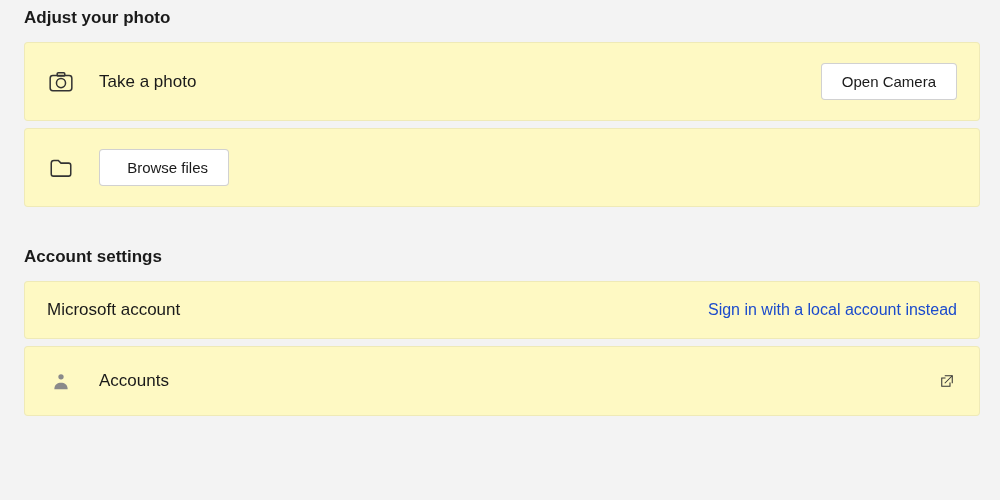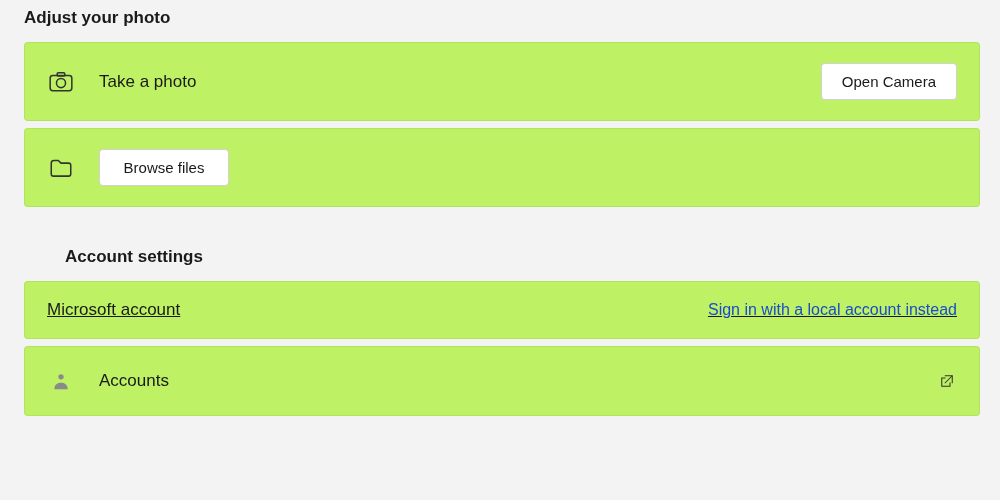--- a/index.html
+++ b/index.html
@@ -21,24 +21,23 @@
     }
     .section-heading {
       font-size: 17px;
       font-weight: 600;
       color: #1a1a1a;
       margin-bottom: 14px;
       margin-top: 0;
     }
     .section-heading.gap-top {
       margin-top: 40px;
-      margin-left: 41px;
     }
     .card {
-      background: #bef264;
+      background: #fef9c3;
       border: 1px solid rgba(0,0,0,0.06);
       border-radius: 4px;
       padding: 20px 22px;
       display: flex;
       align-items: center;
       margin-bottom: 7px;
     }
     .card .icon-slot {
       width: 28px;
       height: 28px;
@@ -70,31 +69,30 @@
     .btn {
       background: #ffffff;
       border: 1px solid rgba(0,0,0,0.18);
       border-radius: 4px;
       padding: 9px 20px;
       font-size: 15px;
       font-family: inherit;
       color: #1a1a1a;
       cursor: pointer;
       min-width: 130px;
-      text-align: center;
+      text-align: right;
     }
     .link {
       color: #1b4bcc;
       font-size: 16px;
       text-decoration: none;
       cursor: pointer;
     }
     .account-card {
       padding: 18px 22px 18px 22px;
-      text-decoration: underline;
     }
     .account-card .card-primary {
       font-size: 17px;
     }
     .icon-slot svg {
       width: 26px;
       height: 26px;
       stroke: #333;
       stroke-width: 1.4;
       fill: none;

